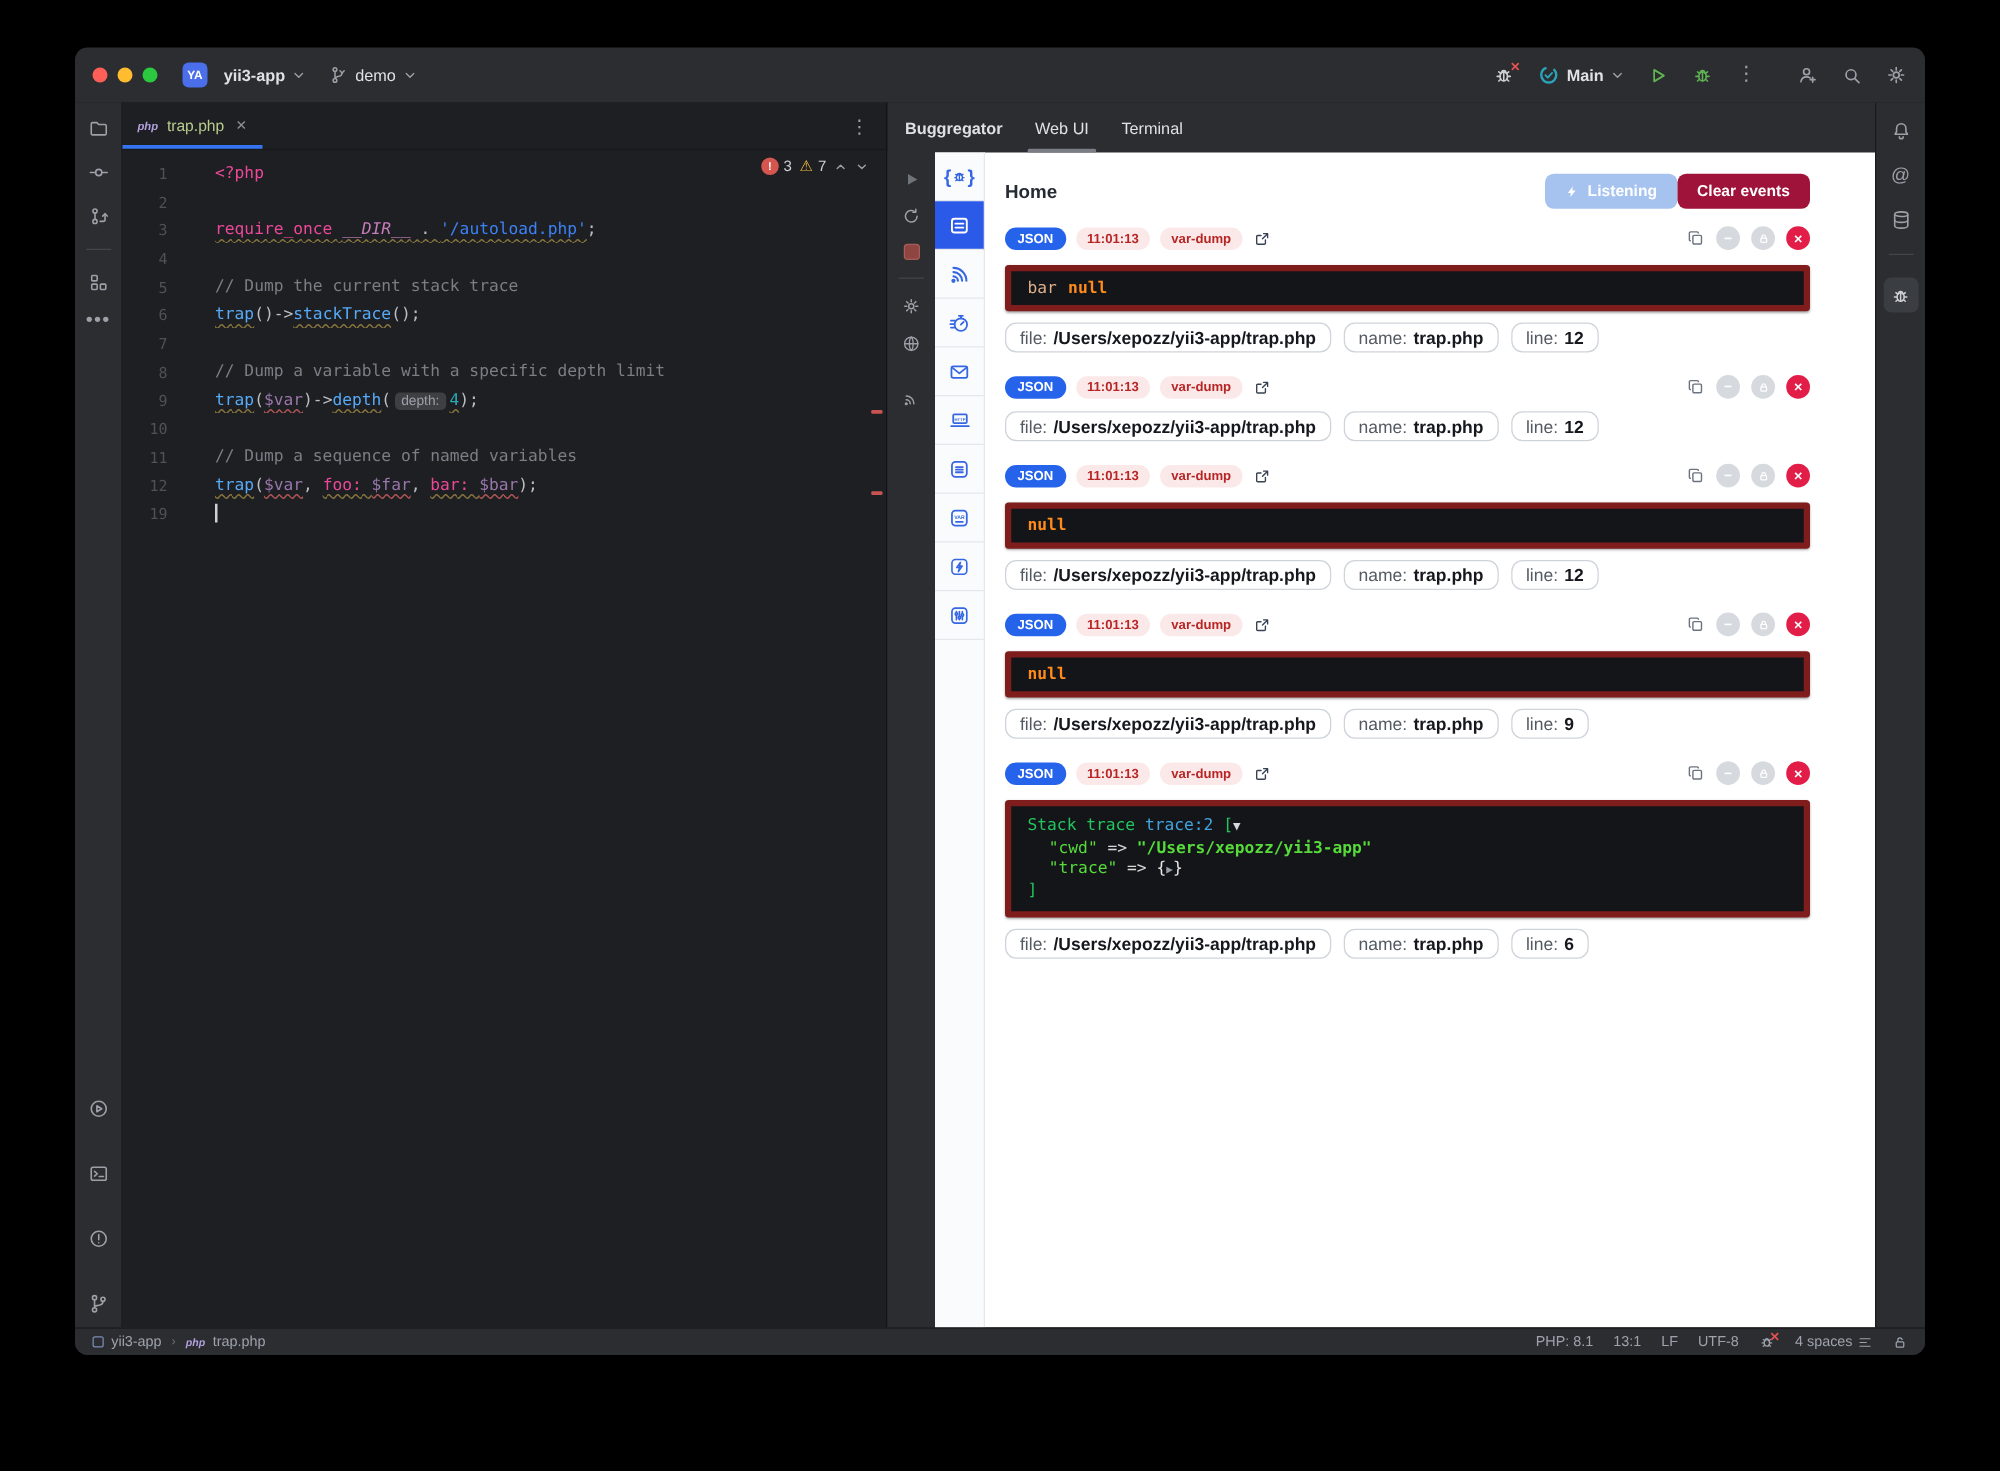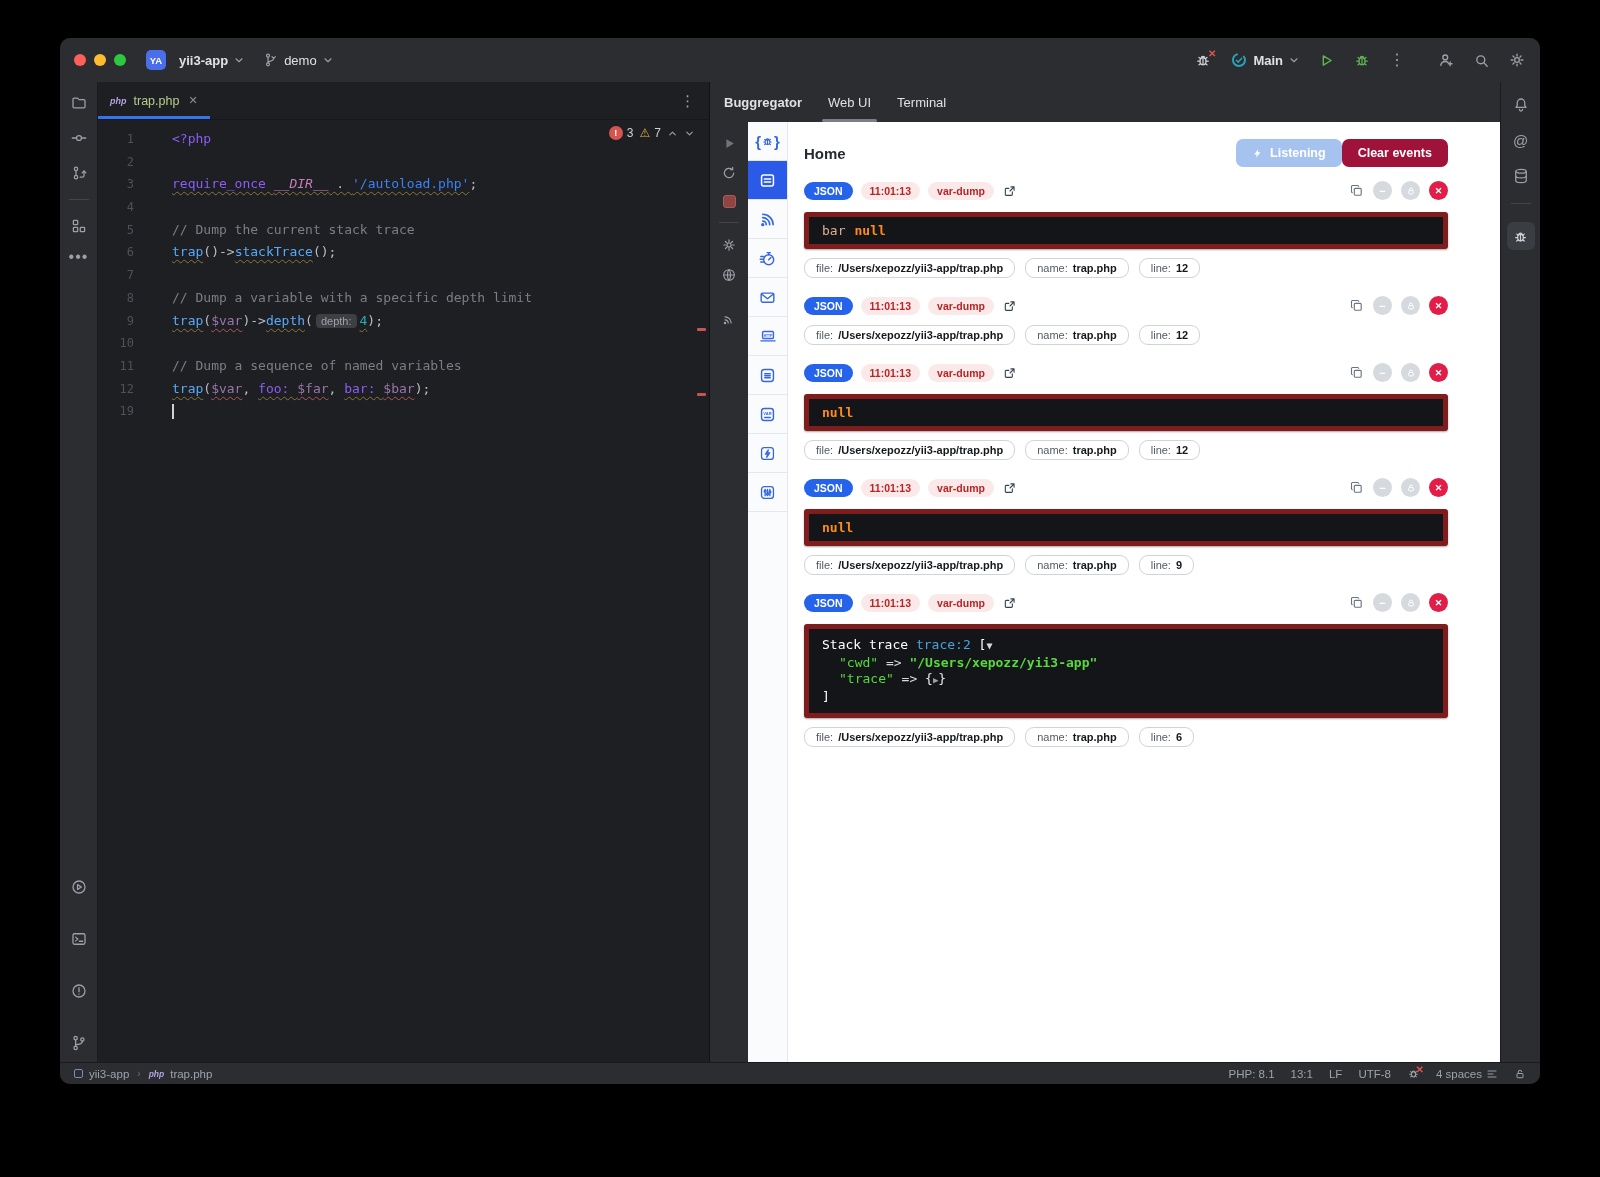--- a/index.html
+++ b/index.html
@@ -43,21 +43,21 @@
   .tab { height:100%; display:flex; align-items:center; gap:7px; padding:0 12px; position:relative; }
   .tab.active::after { content:""; position:absolute; left:0; right:0; bottom:0; height:3px; background:#3574f0; }
   .php-badge { color:#b3a1e0; font-size:9px; font-style:italic; font-weight:bold; }
   .tab-name { color:#b8cc8e; font-size:12.5px; }
   .tab-close { color:#8c8f96; font-size:11px; margin-left:2px; }
   .tab-kebab { margin-left:auto; margin-right:14px; color:#9da0a8; font-size:15px; }
   .editor-body { flex:1 1 auto; position:relative; padding-top:8px; font-family:"DejaVu Sans Mono","Liberation Mono",monospace; font-size:13px; overflow:hidden;}
   .ed-line { display:flex; height:22.7px; line-height:22.7px; white-space:pre; }
   .ed-num { width:36px; text-align:right; color:#4e5157; font-size:12px; flex:0 0 auto;}
   .ed-code { margin-left:38px; }
-  .tk-key{color:#8b5cf6}.tk-magic{color:#c77dbb;font-style:italic}.tk-str{color:#3b82f6}
+  .tk-key{color:#ec4899}.tk-magic{color:#c77dbb;font-style:italic}.tk-str{color:#3b82f6}
   .tk-txt{color:#bcbec4}.tk-com{color:#7a7e85}.tk-fn{color:#57aaf7}.tk-var{color:#9876aa}.tk-num{color:#29abb7}
   .tk-ug{text-decoration:underline wavy #87753d 1px; text-underline-offset:3px}
   .tk-ur{text-decoration:underline wavy #b05656 1px; text-underline-offset:3px}
   .tk-hint{background:#3d3f43;color:#9da0a8;border-radius:4px;padding:1px 5px;margin:0 3px;
            font-family:Liberation Sans, sans-serif;font-size:11px;}
   .caret { display:inline-block; width:1.5px; height:15px; background:#ced0d6; vertical-align:middle; }
   .insp { position:absolute; top:6px; right:14px; display:flex; align-items:center; gap:6px; color:#ced0d6; font-size:12px;
           font-family:"Liberation Sans",sans-serif;}
   .insp-err { width:14px; height:14px; border-radius:50%; background:#d5554f; color:#fff; font-size:9px; font-weight:bold;
               display:flex; align-items:center; justify-content:center;}
@@ -101,25 +101,25 @@
   .ctl-copy { color:#6b7280; }
   .ctl-circle { width:19px; height:19px; border-radius:50%; background:#d6dade; color:#fff; display:flex;
                 align-items:center; justify-content:center; font-size:11px; font-weight:bold; }
   .ctl-x { background:#e11d48; font-size:9px; }
   .dump { background:#141519; border:5px solid #7f1d1d; border-radius:3px; padding:6px 13px; margin-top:11px;
           font-family:"DejaVu Sans Mono","Liberation Mono",monospace; font-size:13px; color:#e6e6e6;
           box-shadow:0 1px 2px rgba(0,0,0,.35); min-height:30px; }
   .dump-label { color:#deb08c; margin-right:9px; }
   .dump-null { color:#ff8c1a; font-weight:bold; }
   .dump .ln { display:block; line-height:16.5px; white-space:pre; }
-  .st-orange { color:#ffffff; } .st-type { color:#42a5e0; } .st-arrow { color:#d8d8d8; font-size:10px; }
+  .st-orange { color:#22c55e; } .st-type { color:#42a5e0; } .st-arrow { color:#d8d8d8; font-size:10px; }
   .st-key { color:#56db3a; } .st-sep { color:#d8d8d8; } .st-str { color:#56db3a; font-weight:600; }
   .st-brace { color:#e8e8e8; } .st-tri { color:#9aa0a8; font-size:9px; }
   .pills { display:flex; gap:10px; margin-top:9px; }
-  .pill { border:1.5px solid #cfd4da; border-radius:9px; padding:3px 11px; font-size:11px; color:#545a62;
+  .pill { border:1.5px solid #cfd4da; border-radius:9px; padding:3px 11px; font-size:14px; color:#545a62;
           display:flex; gap:5px; align-items:center; background:#fff; }
   .pill b { color:#16181d; }
 
   
   .statusbar { height:22px; background:#2b2d30; border-top:1px solid #1a1b1e; display:flex; align-items:center;
                padding:0 14px; color:#9da2ac; font-size:11.5px; flex:0 0 auto; }
   .sb-left { display:flex; align-items:center; gap:6px; }
   .sb-mod { width:9px; height:9px; border:1.5px solid #7a8db8; border-radius:2px; }
   .sb-sep { color:#6c7077; font-size:10px; padding:0 2px; }
   .sb-php-badge { color:#b3a1e0; font-size:8.5px; font-style:italic; font-weight:bold; }

